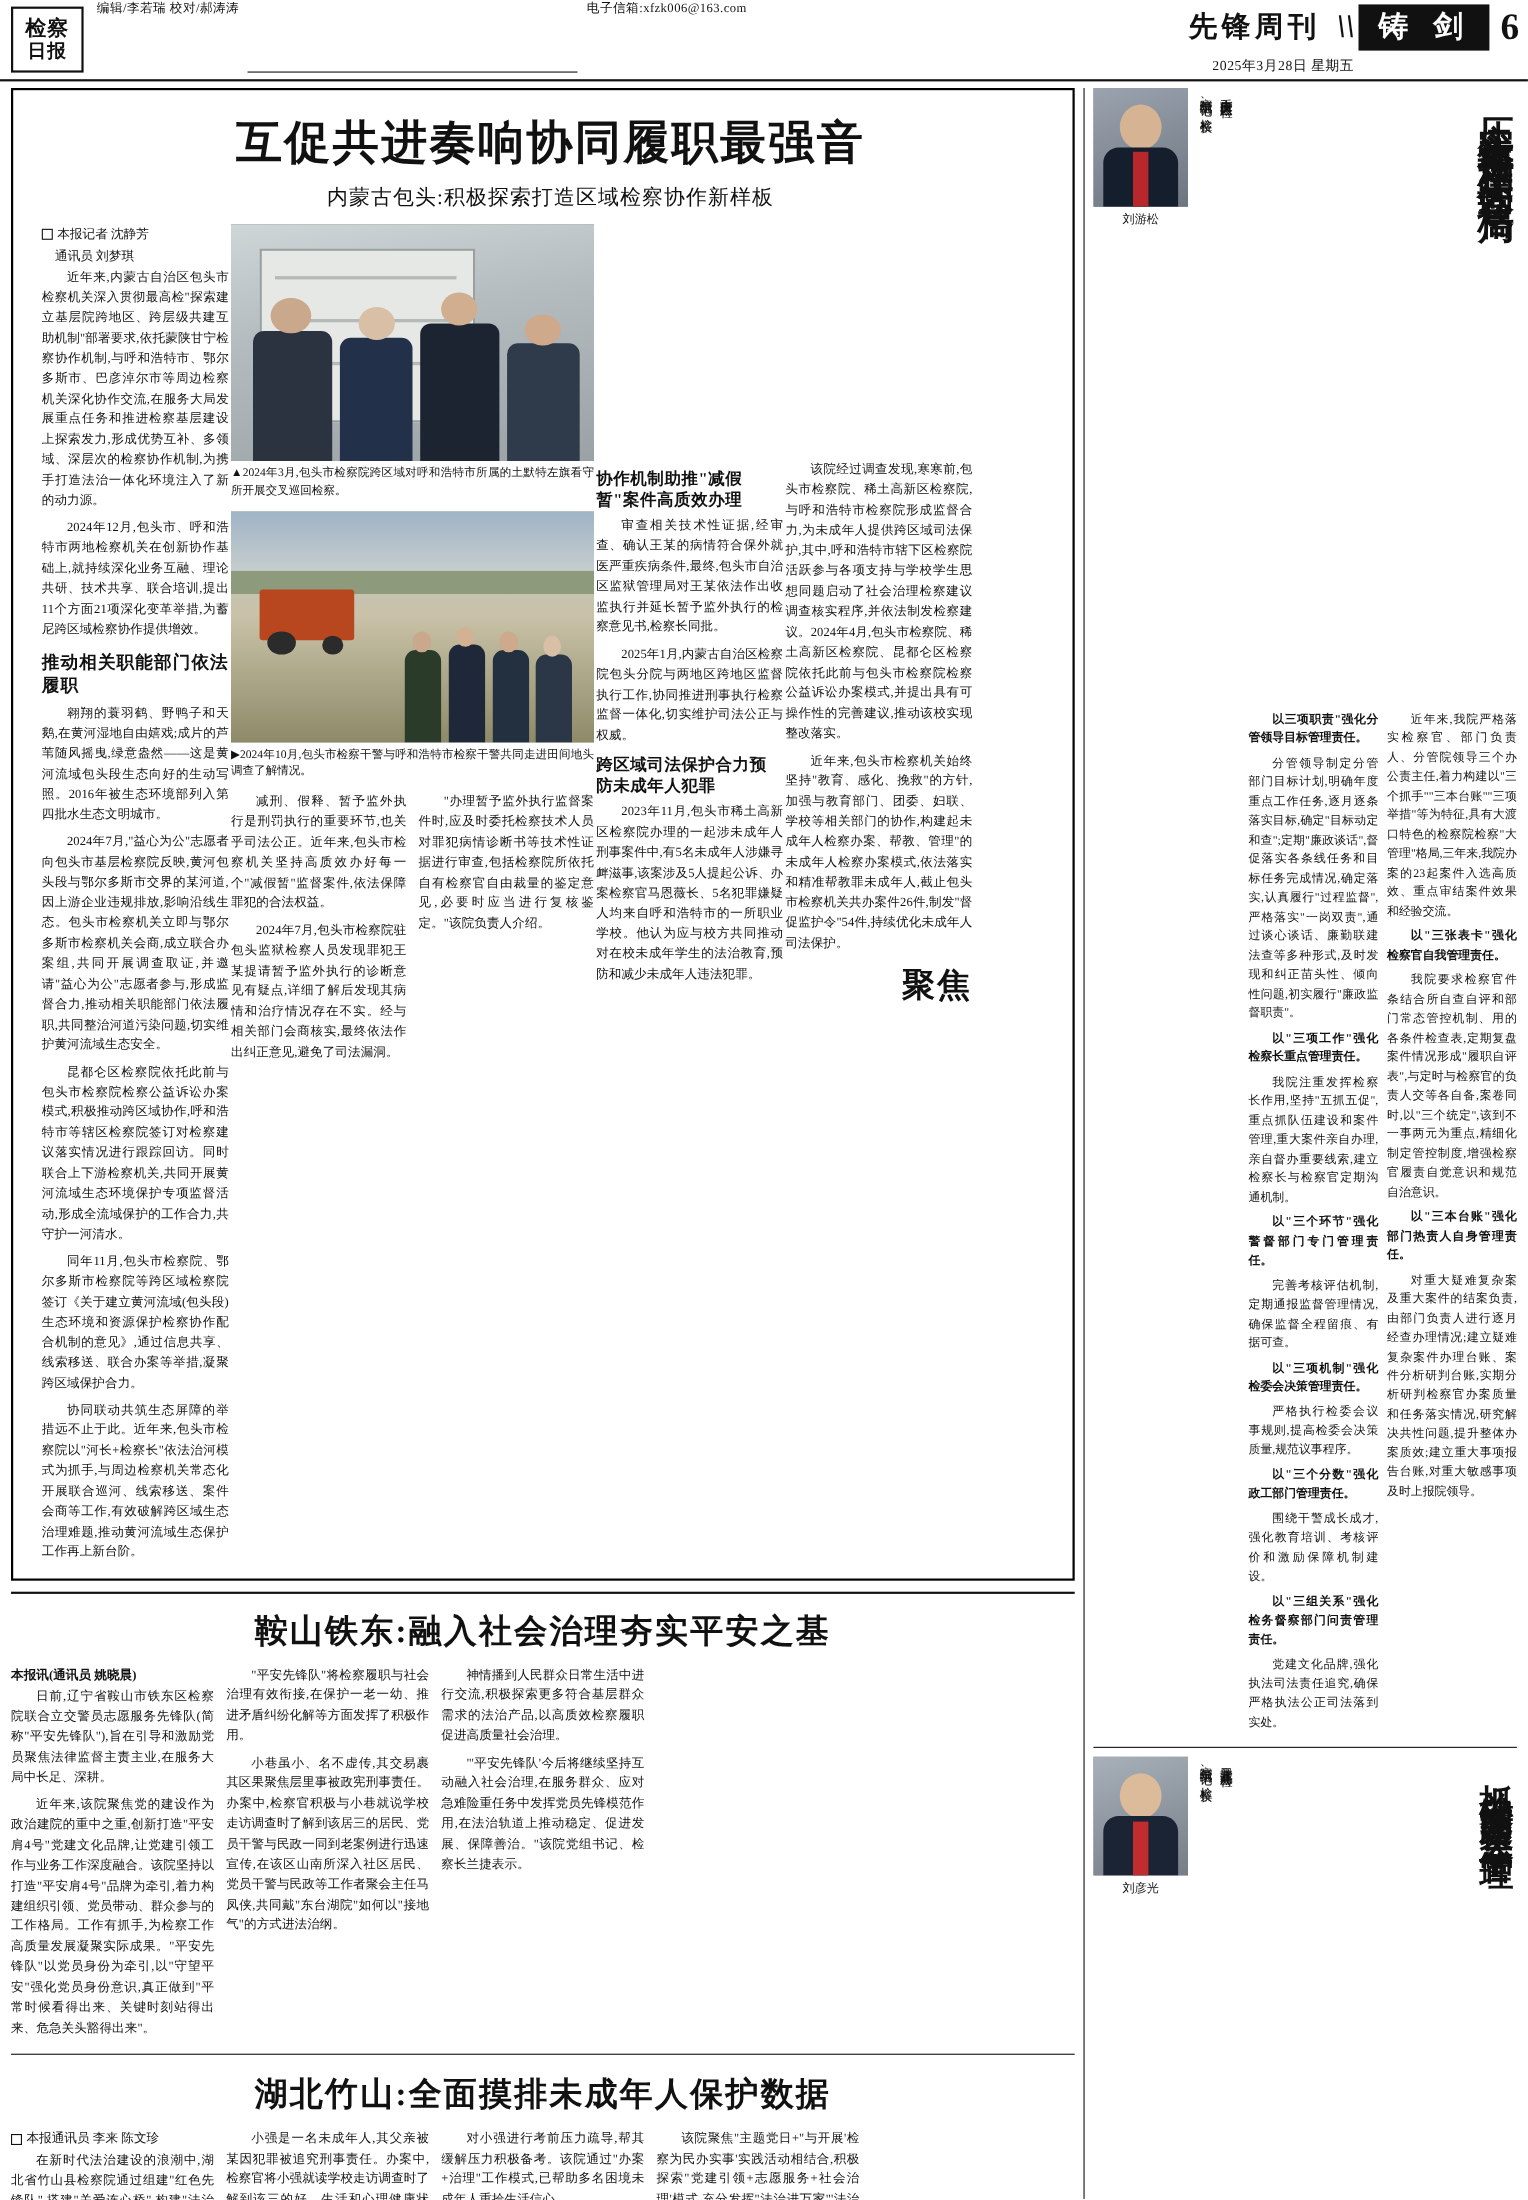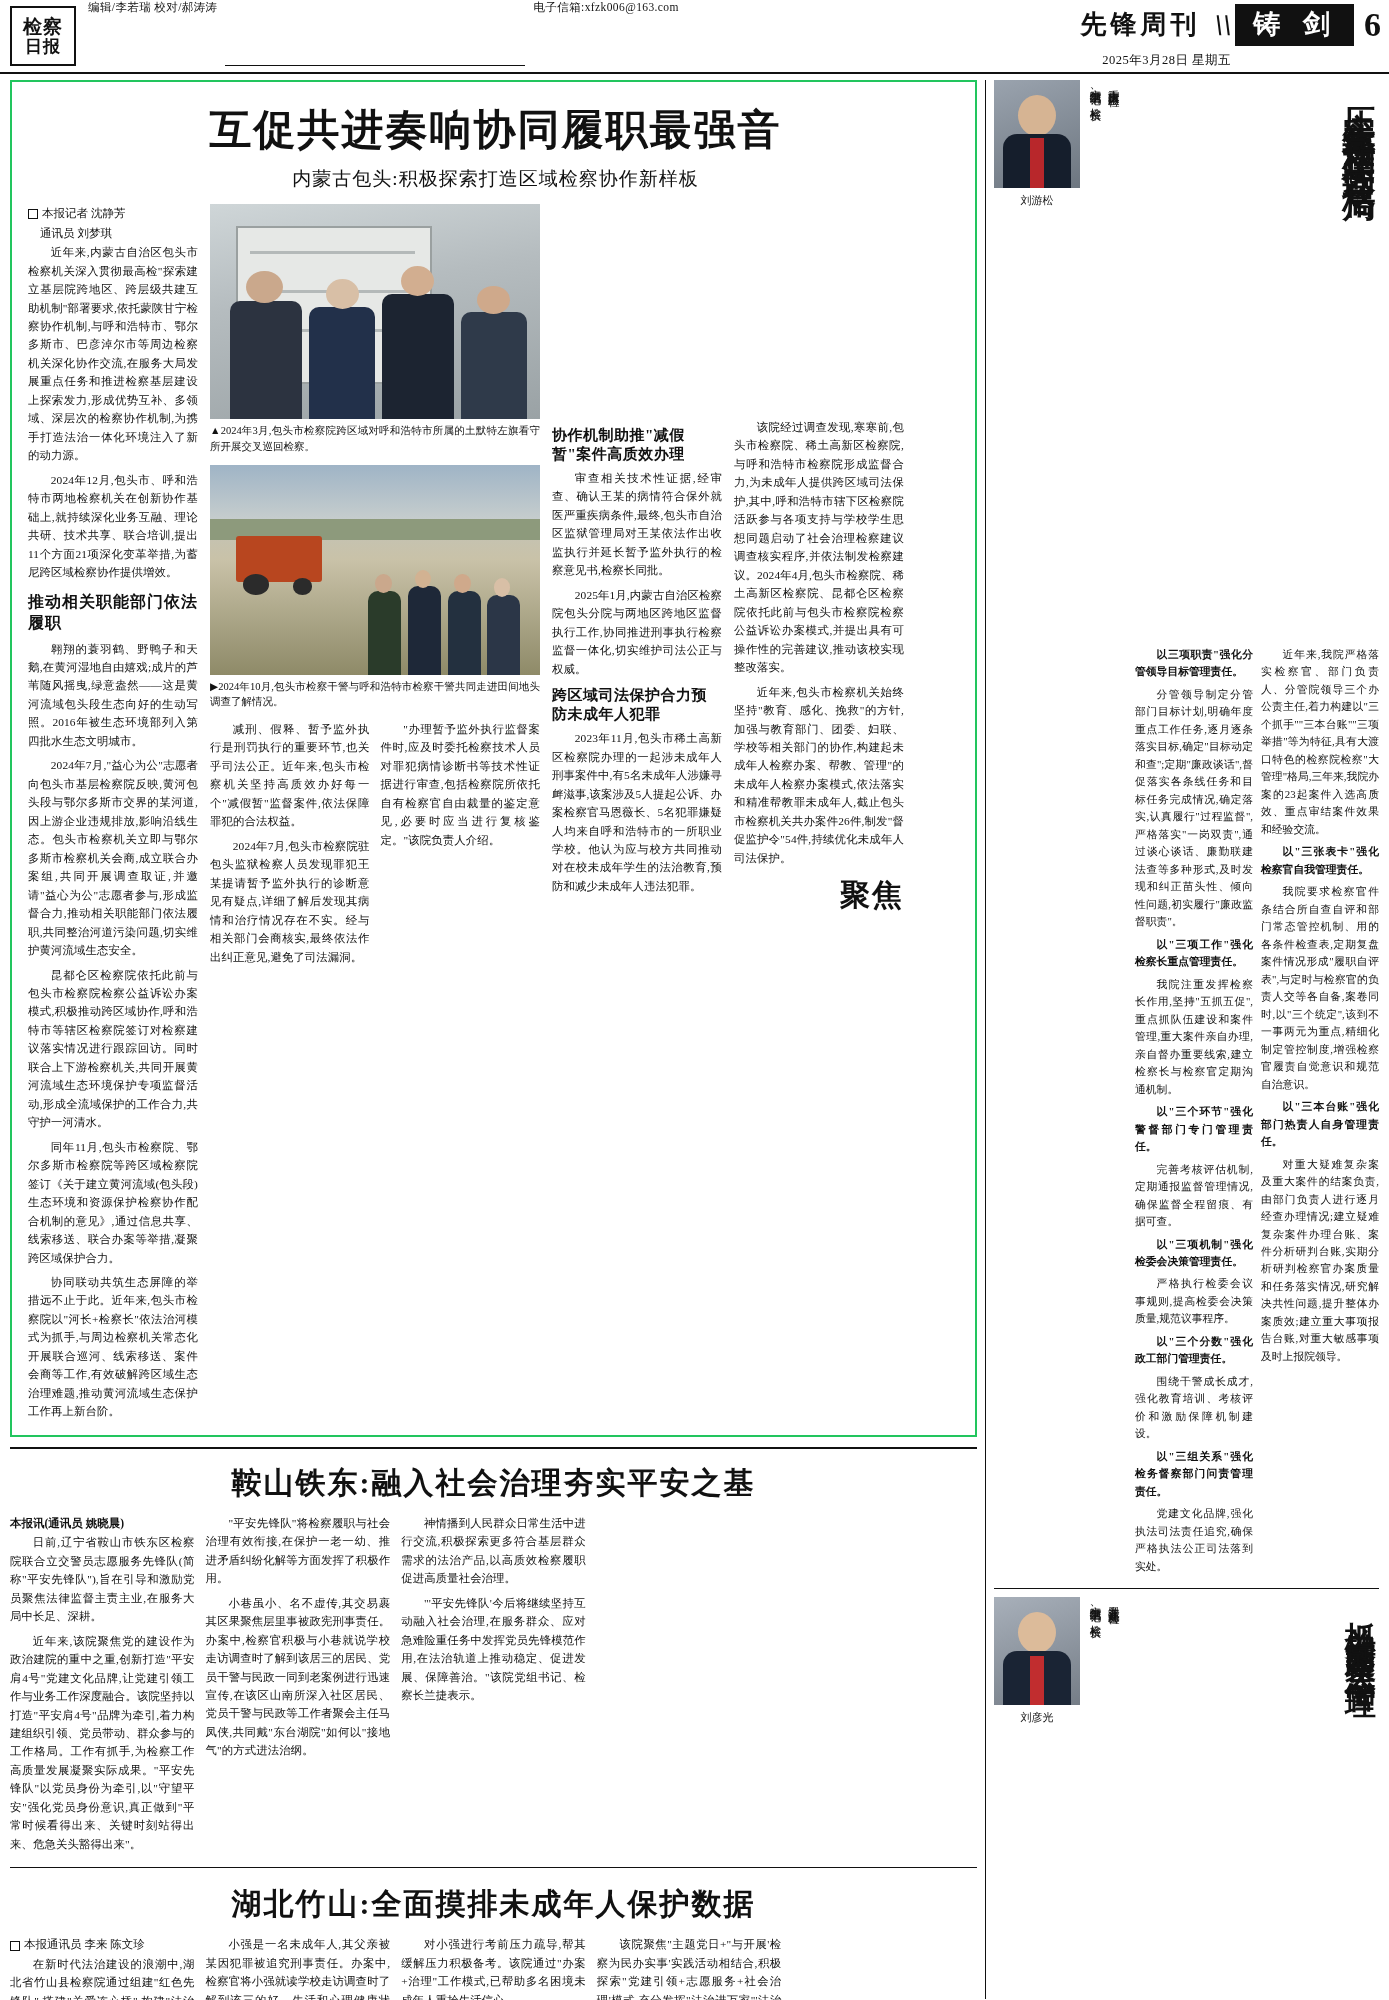--- a/index.html
+++ b/index.html
@@ -42,21 +42,21 @@
   }
   .mh-num{font-size:34px;font-weight:bold;margin-left:10px;}
   .mh-date{font-size:12.5px;margin-top:6px;margin-right:150px;letter-spacing:.5px;}
 
   
   .body-wrap{display:flex;padding:6px 10px 0 10px;box-sizing:border-box;height:1925px;}
   .col-left{width:975px;box-sizing:border-box;padding-right:8px;}
   .col-right{width:394px;box-sizing:border-box;border-left:1px solid #111;padding-left:8px;}
 
   
-  .lead-box{border:2px solid #22c55e;padding:10px 12px 8px 16px;box-sizing:border-box;}
+  .lead-box{border:2px solid #000000;padding:10px 12px 8px 26px;box-sizing:border-box;}
   .lead-title{
     font-size:42px;font-weight:bold;text-align:center;letter-spacing:2px;
     font-family:"Liberation Serif",serif;margin:10px 0 8px 0;
   }
   .lead-sub{font-size:19px;text-align:center;letter-spacing:1px;margin-bottom:12px;}
 
   .byline{font-size:11.5px;line-height:1.7;}
   .byline .sq{display:inline-block;width:8px;height:8px;border:1px solid #111;margin-right:4px;vertical-align:middle;}
 
   .cols3{display:flex;gap:10px;}
@@ -136,21 +136,21 @@
   </div>
 
   <div class="body-wrap">
 
     <div class="col-left">
 
       <div class="lead-box">
         <div class="lead-title">互促共进奏响协同履职最强音</div>
         <div class="lead-sub">内蒙古包头:积极探索打造区域检察协作新样板</div>
 
-        <div class="cols3" style="gap:12px;">
+        <div class="cols3" style="gap:2px;">
 
           <div class="c-narrow">
             <div class="byline">
               <span class="sq"></span><span>本报记者  沈静芳</span><br>
               <span style="margin-left:12px">通讯员    刘梦琪</span>
             </div>
             <p class="tx">近年来,内蒙古自治区包头市检察机关深入贯彻最高检"探索建立基层院跨地区、跨层级共建互助机制"部署要求,依托蒙陕甘宁检察协作机制,与呼和浩特市、鄂尔多斯市、巴彦淖尔市等周边检察机关深化协作交流,在服务大局发展重点任务和推进检察基层建设上探索发力,形成优势互补、多领域、深层次的检察协作机制,为携手打造法治一体化环境注入了新的动力源。</p>
             <p class="tx">2024年12月,包头市、呼和浩特市两地检察机关在创新协作基础上,就持续深化业务互融、理论共研、技术共享、联合培训,提出11个方面21项深化变革举措,为蓄尼跨区域检察协作提供增效。</p>
             <div class="sub-h">推动相关职能部门依法履职</div>
             <p class="tx">翱翔的蓑羽鹤、野鸭子和天鹅,在黄河湿地自由嬉戏;成片的芦苇随风摇曳,绿意盎然——这是黄河流域包头段生态向好的生动写照。2016年被生态环境部列入第四批水生态文明城市。</p>

